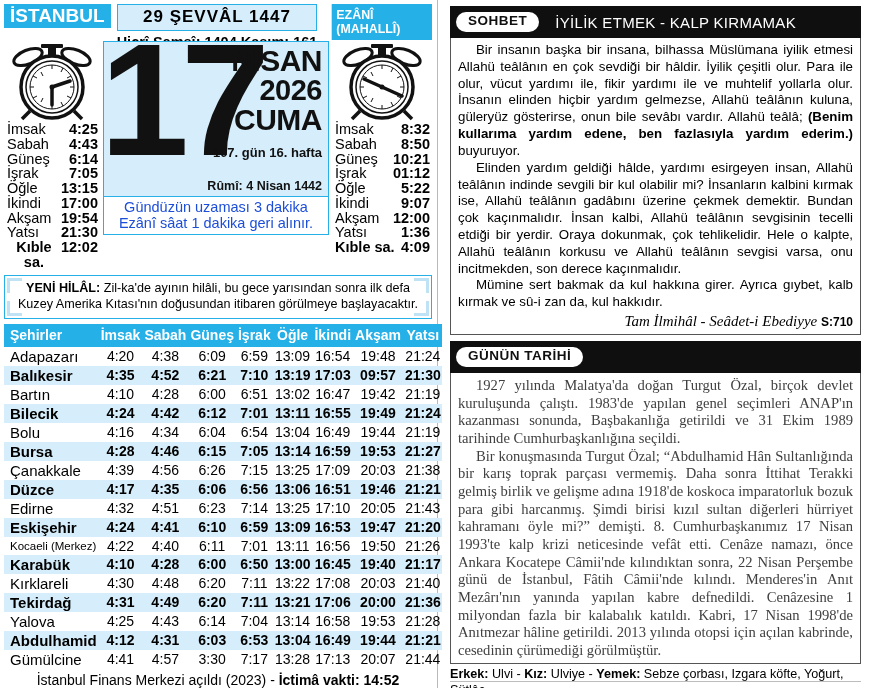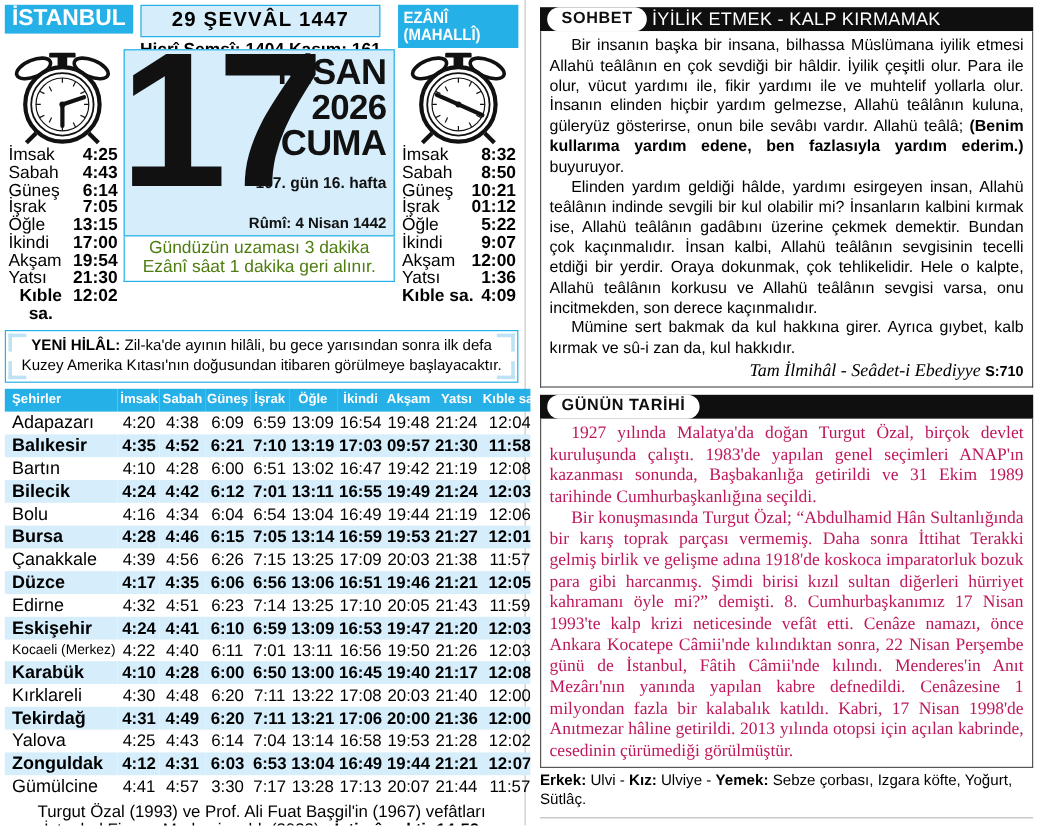--- a/index.html
+++ b/index.html
@@ -151,21 +151,21 @@
     position: absolute;
     right: 6px; bottom: 3px;
     font-size: 12.5px; font-weight: bold; color:#111;
   }
   .notes-box {
     border: 1.5px solid #25b0e8;
     border-top: none;
     background: #ffffff;
     text-align: center;
     font-size: 14.5px;
-    color: #4d7c0f;
+    color: #1d4ed8;
     padding: 2px 0 3px 0;
     line-height: 1.12;
   }
 
   
   .hilal-box {
     margin-top: 5px;
     border: 1.5px solid #25b0e8;
     background: #ffffff;
     padding: 4px 10px 5px 10px;
@@ -190,21 +190,21 @@
     margin-top: 5px;
     width: 100%;
     border-collapse: collapse;
     font-size: 13px;
     color: #000;
   }
   .city-table th {
     background: #25b0e8;
     color: #ffffff;
     font-weight: bold;
-    font-size: 11px;
+    font-size: 14px;
     padding: 3px 2px 4px 2px;
     text-align: center;
     white-space: nowrap;
   }
   .city-table th.cityhead { text-align: left; padding-left: 6px; }
   .city-table td {
     padding: 1px 2px 1px 2px;
     text-align: center;
     font-size: 14px;
     white-space: nowrap;
@@ -238,25 +238,25 @@
   .right-page {
     position: relative;
     width: 428px; height: 688px;
     box-sizing: border-box;
     padding: 6px 8px 4px 8px;
     background: #ffffff;
   }
   .sec-header {
     background: #0f0f0f;
     color: #ffffff;
-    height: 20px;
+    height: 32px;
     display: flex;
     align-items: center;
     padding: 0 6px;
-    gap: 4px;
+    gap: 16px;
   }
   .sec-pill {
     background: #ffffff;
     color: #0f0f0f;
     font-weight: bold;
     font-size: 13.5px;
     border-radius: 11px;
     padding: 1px 12px 2px 12px;
     line-height: 1.25;
     letter-spacing: 0.5px;
@@ -295,21 +295,21 @@
   }
 
   .tarih-block { margin-top: 6px; }
   .tarih-body {
     border: 1px solid #555;
     border-top: none;
     padding: 4px 7px 4px 7px;
     font-family: "Liberation Serif", serif;
     font-size: 14.6px;
     line-height: 1.21;
-    color: #be185d;
+    color: #404040;
     text-align: justify;
     background: #fff;
   }
   .tarih-body p { margin: 0; text-indent: 18px; }
   .birth-line {
     margin-top: 3px;
     font-size: 12.6px;
     color: #000;
     line-height: 1.2;
   }
@@ -696,21 +696,21 @@
               <td>4:43</td>
               <td>6:14</td>
               <td>7:04</td>
               <td>13:14</td>
               <td>16:58</td>
               <td>19:53</td>
               <td>21:28</td>
               <td>12:02</td>
             </tr>
             <tr class="alt">
-              <td class="cityname">Zonguldak</td>
+              <td class="cityname">Abdulhamid</td>
               <td>4:12</td>
               <td>4:31</td>
               <td>6:03</td>
               <td>6:53</td>
               <td>13:04</td>
               <td>16:49</td>
               <td>19:44</td>
               <td>21:21</td>
               <td>12:07</td>
             </tr>
@@ -723,21 +723,20 @@
               <td>13:28</td>
               <td>17:13</td>
               <td>20:07</td>
               <td>21:44</td>
               <td>11:57</td>
             </tr>
           </tbody>
       </table>
 
       <div class="left-footnote">
-        <div>Turgut Özal (1993) ve Prof. Ali Fuat Başgil'in (1967) vefâtları</div>
         <div>
           <span>İstanbul Finans Merkezi açıldı (2023) - </span><b>İctimâ vakti: 14:52</b>
         </div>
       </div>
 
     </div>
   </div>
 
   <div class="gutter"></div>
 

